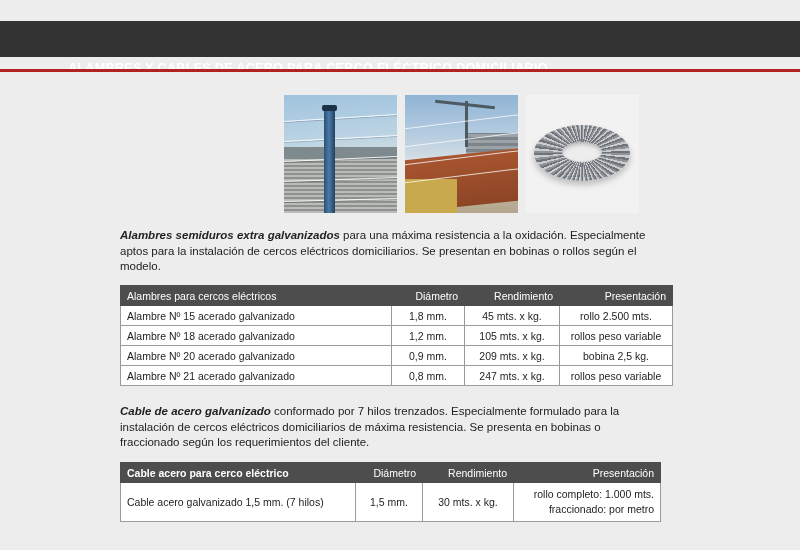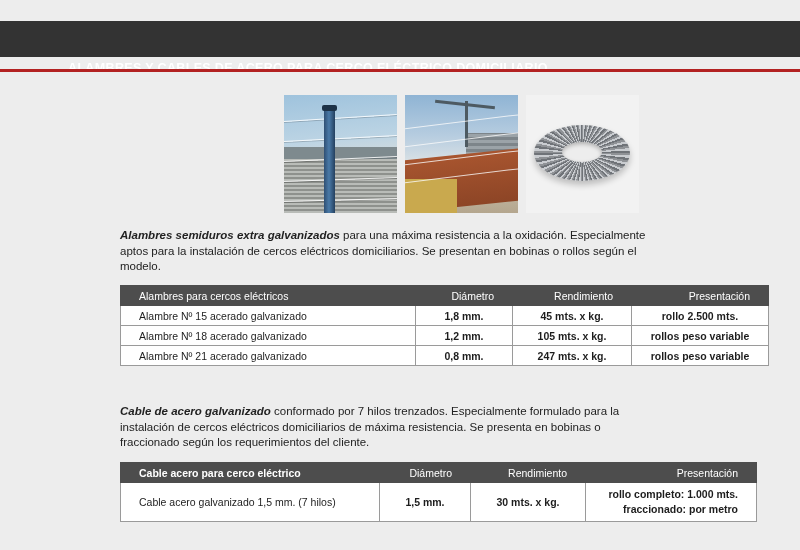--- a/index.html
+++ b/index.html
@@ -216,37 +216,37 @@
   
   table {
     border-collapse: collapse;
     position: absolute;
     font-size: 10.5px;
     color: #1d1d1d;
     background: #ffffff;
   }
   table td, table th {
     border: 1px solid #9a9a9a;
-    padding: 2px 18px;
+    padding: 2px 6px;
     height: 15px;
     font-weight: normal;
     background: #ffffff;
   }
   thead td, thead th {
     background: #4d4d4d;
     color: #ffffff;
     text-align: right;
     font-size: 10.5px;
     border: 1px solid #4d4d4d;
   }
   thead td.hdr-left {
     text-align: left;
   }
   .c-name { text-align: left; white-space: nowrap; }
-  .c-mid { text-align: center; white-space: nowrap; font-weight: bold; }
+  .c-mid { text-align: center; white-space: nowrap; }
   #table1 { left: 120px; top: 285px; }
   #table1 .w-name { width: 258px; }
   #table1 .w-diam { width: 60px; }
   #table1 .w-rend { width: 82px; }
   #table1 .w-pres { width: 100px; }
   #table2 { left: 120px; top: 462px; }
   #table2 .w-name { width: 222px; font-weight: bold; }
   #table2 .w-diam { width: 54px; }
   #table2 .w-rend { width: 78px; }
   #table2 .w-pres { width: 134px; }
@@ -316,20 +316,26 @@
         <td class="c-mid">45 mts. x kg.</td>
         <td class="c-mid">rollo 2.500 mts.</td>
       </tr>
       <tr>
         <td class="c-name">Alambre Nº 18  acerado galvanizado</td>
         <td class="c-mid">1,2 mm.</td>
         <td class="c-mid">105 mts. x kg.</td>
         <td class="c-mid">rollos peso variable</td>
       </tr>
       <tr>
+        <td class="c-name">Alambre Nº 20  acerado galvanizado</td>
+        <td class="c-mid">0,9 mm.</td>
+        <td class="c-mid">209 mts. x kg.</td>
+        <td class="c-mid">bobina 2,5 kg.</td>
+      </tr>
+      <tr>
         <td class="c-name">Alambre Nº 21  acerado galvanizado</td>
         <td class="c-mid">0,8 mm.</td>
         <td class="c-mid">247 mts. x kg.</td>
         <td class="c-mid">rollos peso variable</td>
       </tr>
     </tbody>
   </table>
 
   <div class="para" id="para2">
     <b>Cable de acero galvanizado</b><span> conformado por 7 hilos trenzados. Especialmente formulado para la instalación de cercos eléctricos domiciliarios de máxima resistencia. Se presenta en bobinas o fraccionado según los requerimientos del cliente.</span>

